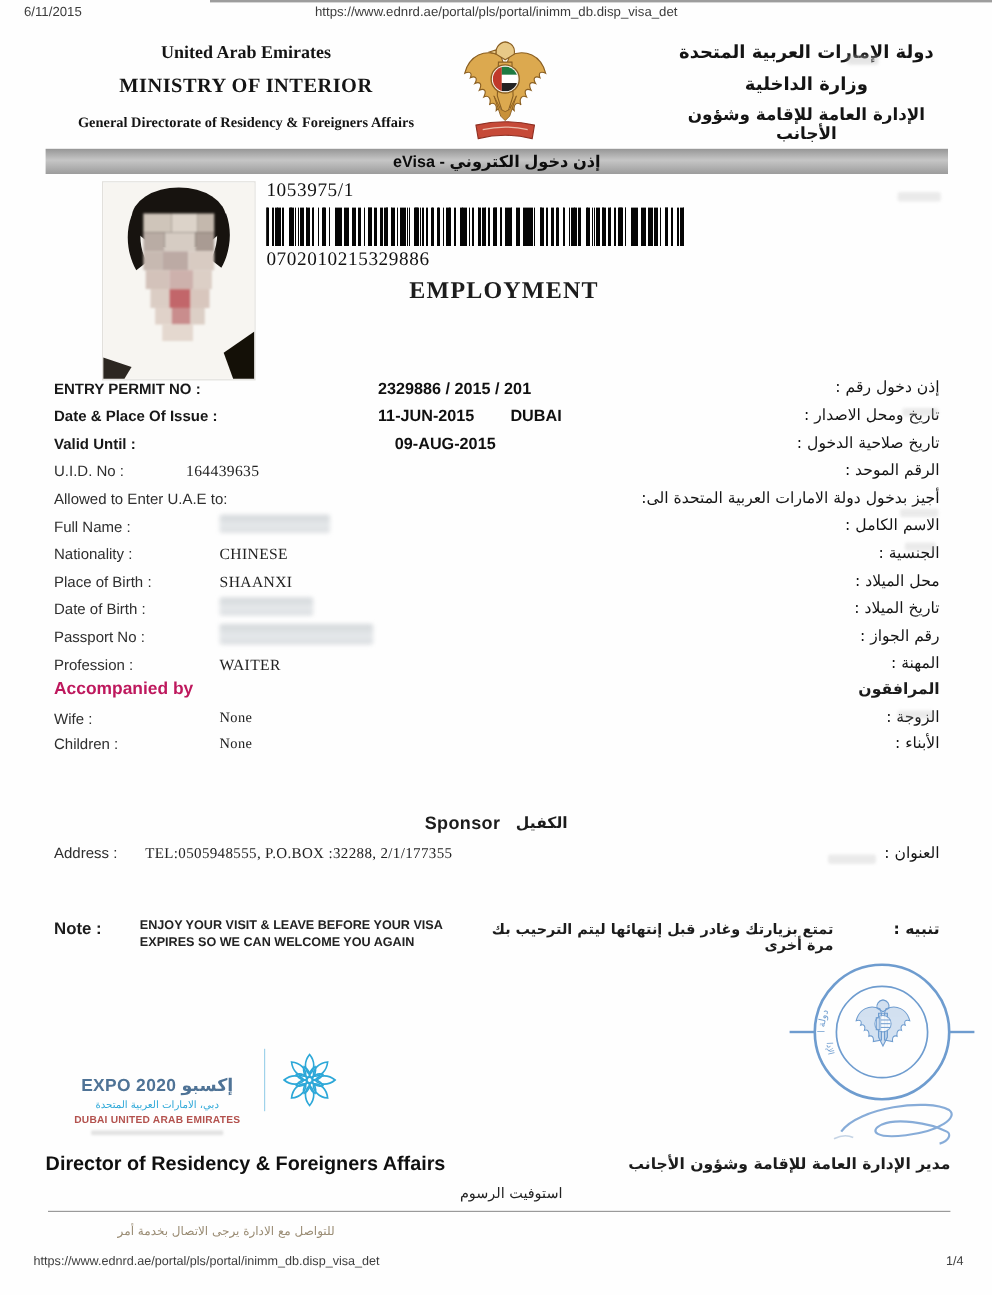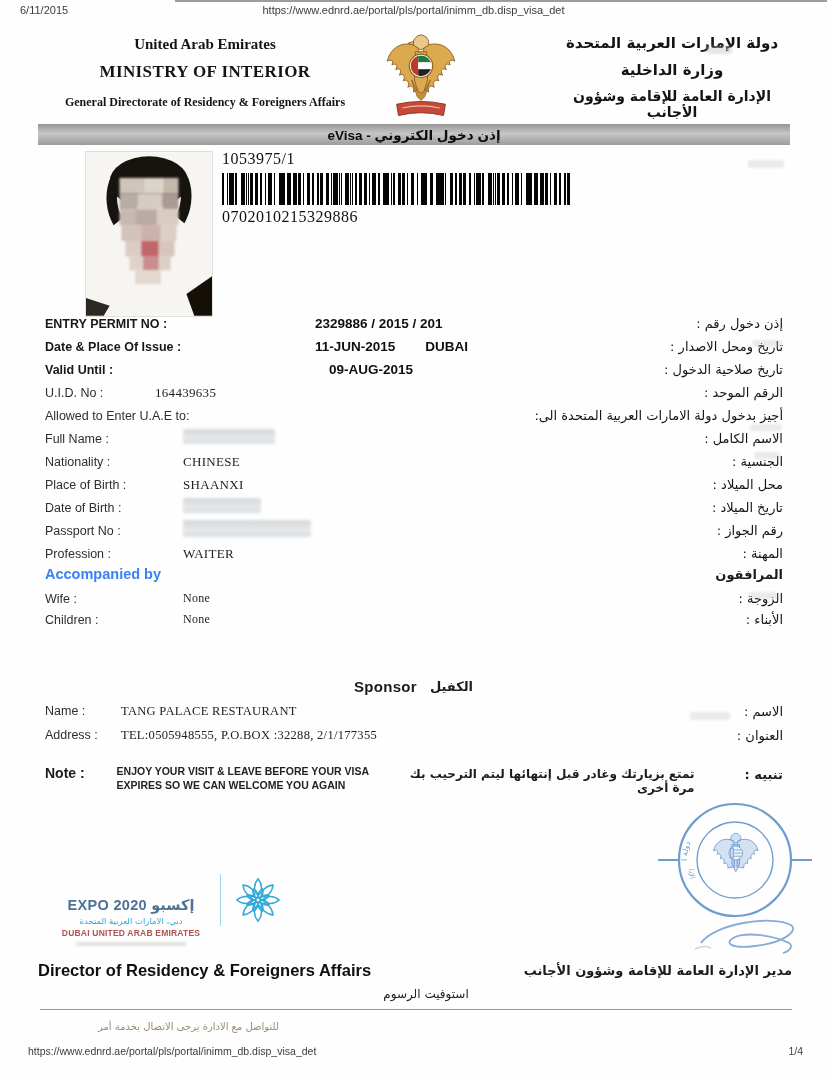--- a/index.html
+++ b/index.html
@@ -62,21 +62,21 @@
   .val-s{font-family:"Liberation Serif",serif; font-size:13px; letter-spacing:.3px; color:#222;}
   .arl{font-size:13px; color:#141414; text-align:right;}
   .gap2{display:inline-block; width:30px;}
   .blur-box{height:15px; border-radius:2px; filter:blur(1.6px);
             background:linear-gradient(180deg,#d3d7da,#e6e9eb 60%,#d9dcdf);}
   .w-name{width:92px;} .w-dob{width:78px;} .w-pass{width:128px; height:17px;}
 
   
   .sec-head{display:flex; justify-content:space-between; align-items:center;}
   .accomp{left:45px; top:566px; width:738px;}
-  .accomp .title{font-size:14.5px; font-weight:bold; color:#3b82f6;}
+  .accomp .title{font-size:14.5px; font-weight:bold; color:#be185d;}
   .accomp .title-ar{font-size:13px; font-weight:bold;}
   .acc-rows{margin-top:6px;}
   .acc-rows .drow{height:21px;}
 
   
   .sponsor-h{left:0; top:678px; width:827px; display:flex; justify-content:center; align-items:center; gap:13px;}
   .sponsor-h .en{font-size:15px; font-weight:bold; letter-spacing:.3px;}
   .sponsor-h .arx{font-size:13px; font-weight:bold;}
   .sponsor-rows{left:45px; top:699px; width:738px;}
   .sponsor-rows .drow{grid-template-columns:76px 1fr auto; height:24px;}
@@ -214,20 +214,21 @@
     </svg>
   </div>
 
   <div class="abs codeblock">
     <div class="codeno">1053975/1</div>
     <div class="barcode"></div>
     <div class="codeno">0702010215329886</div>
   </div>
 
   <div class="abs vtitle">
+    <div class="en-t">EMPLOYMENT</div>
   </div>
 
   <div class="abs details">
     <div class="drow ga">
       <span class="lbl b">ENTRY PERMIT NO :</span>
       <span class="val-b">2329886 / 2015 / 201</span>
       <span class="arl ar">إذن دخول رقم :</span>
     </div>
     <div class="drow ga">
       <span class="lbl b">Date &amp; Place Of Issue :</span>
@@ -298,25 +299,20 @@
         <span class="arl ar">الأبناء :</span>
       </div>
     </div>
   </div>
 
   <div class="abs sponsor-h">
     <span class="en">Sponsor</span>
     <span class="arx ar">الكفيل</span>
   </div>
   <div class="abs sponsor-rows">
-    <div class="drow">
-      <span class="lbl">Name :</span>
-      <span class="val-s">TANG PALACE RESTAURANT</span>
-      <span class="arl ar">الاسم :</span>
-    </div>
     <div class="drow">
       <span class="lbl">Address :</span>
       <span class="val-s">TEL:0505948555, P.O.BOX :32288, 2/1/177355</span>
       <span class="arl ar">العنوان :</span>
     </div>
   </div>
 
   <div class="abs note">
     <span class="nlab">Note :</span>
     <span class="ntext">

